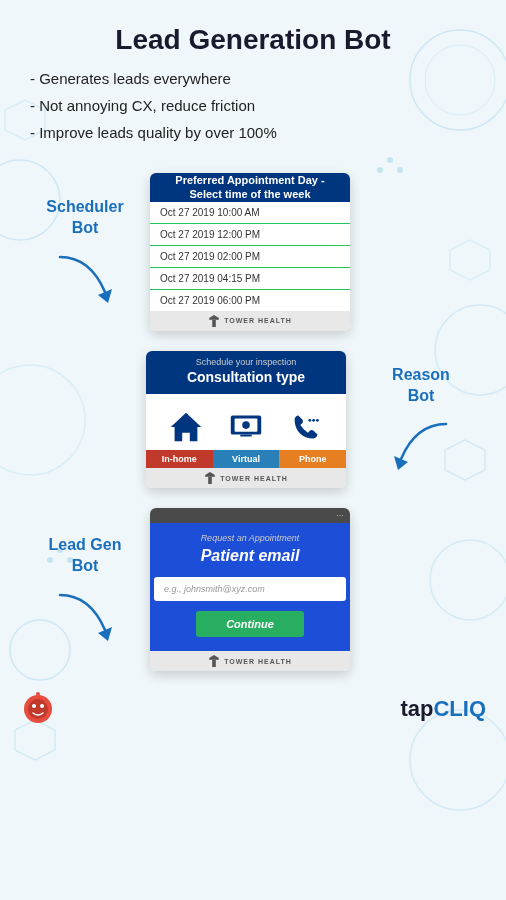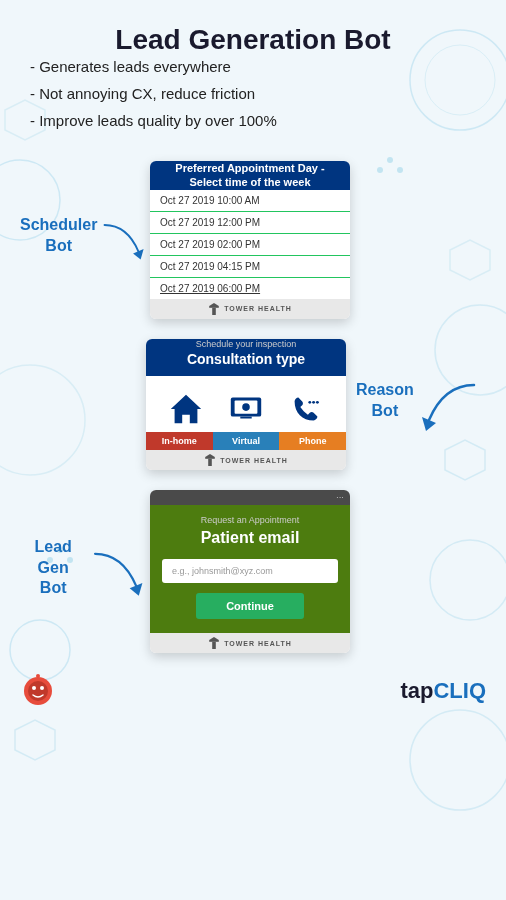--- a/index.html
+++ b/index.html
@@ -25,21 +25,21 @@
       z-index: 1;
       padding: 24px 20px 20px;
     }
 
     
     .page-title {
       text-align: center;
       font-size: 28px;
       font-weight: 900;
       color: #1a1a2e;
-      margin-bottom: 0;
+      margin-bottom: 12px;
     }
 
     
     .bullet-list {
       list-style: none;
       margin-bottom: 30px;
       padding-left: 10px;
     }
     .bullet-list li {
       font-size: 15px;
@@ -55,21 +55,21 @@
       margin-bottom: 30px;
       position: relative;
     }
     .section-row.right {
       flex-direction: row-reverse;
     }
 
     
     .label-area {
       display: flex;
-      flex-direction: row;
+      flex-direction: column;
       align-items: center;
       width: 130px;
       flex-shrink: 0;
     }
     .label-area.right-label {
       align-items: center;
     }
     .bot-label {
       color: #1a6fbd;
       font-size: 16px;
@@ -105,41 +105,41 @@
     }
     .scheduler-slots {
       background: #fff;
     }
     .slot-item {
       border-bottom: 1px solid #22c55e;
       padding: 5px 10px;
       font-size: 10px;
       color: #333;
     }
-    .slot-item:last-child { border-bottom: none; text-decoration: underline; }
+    .slot-item:last-child { border-bottom: none; }
     .scheduler-footer {
       background: #e8e8e8;
       padding: 4px 10px;
       display: flex;
       align-items: center;
       justify-content: center;
     }
     .footer-logo-text {
       font-size: 7px;
       color: #555;
       font-weight: bold;
       letter-spacing: 1px;
     }
 
     
     .consult-header {
       background: #003580;
       color: #fff;
       text-align: center;
-      padding: 0 10px 8px;
+      padding: 6px 10px 8px;
       font-size: 9px;
       line-height: 1.3;
     }
     .consult-header .consult-title {
       font-size: 14px;
       font-weight: bold;
     }
     .consult-icons-row {
       display: flex;
       justify-content: space-around;
@@ -181,23 +181,24 @@
       background: #4a4a4a;
       display: flex;
       justify-content: flex-end;
       padding: 3px 6px;
     }
     .leadgen-header-bar span {
       font-size: 8px;
       color: #ccc;
     }
     .leadgen-body {
-      background: #4d7c0f;
-      padding: 10px 12px 14px;
-      text-align: center;
+      background: #1d4ed8;
+      padding: 10px 4px 14px;
+      text-align: center;
+      font-style: italic;
     }
     .leadgen-subtitle {
       font-size: 9px;
       color: #ccc;
       margin-bottom: 4px;
     }
     .leadgen-title {
       font-size: 16px;
       font-weight: bold;
       color: #fff;

